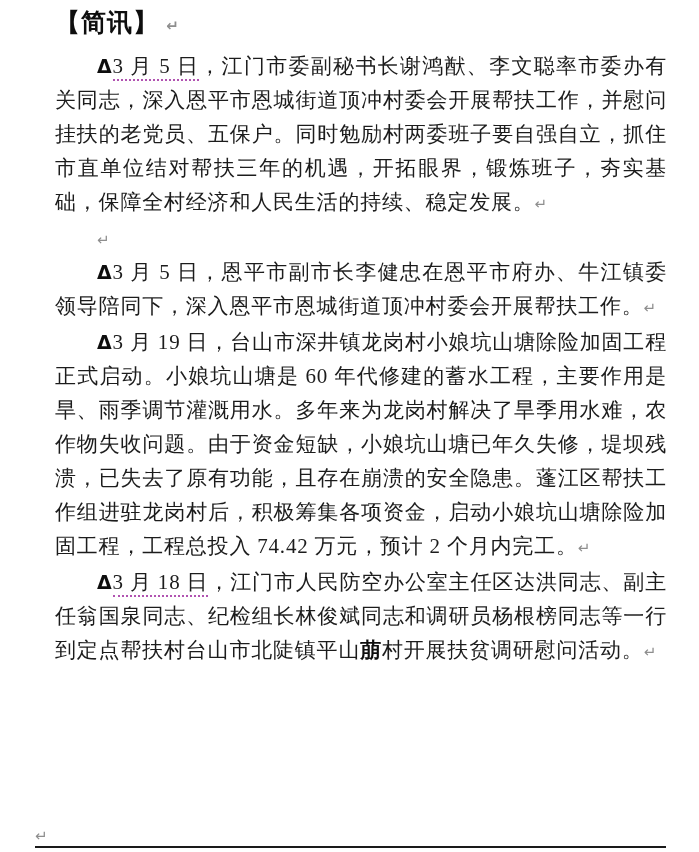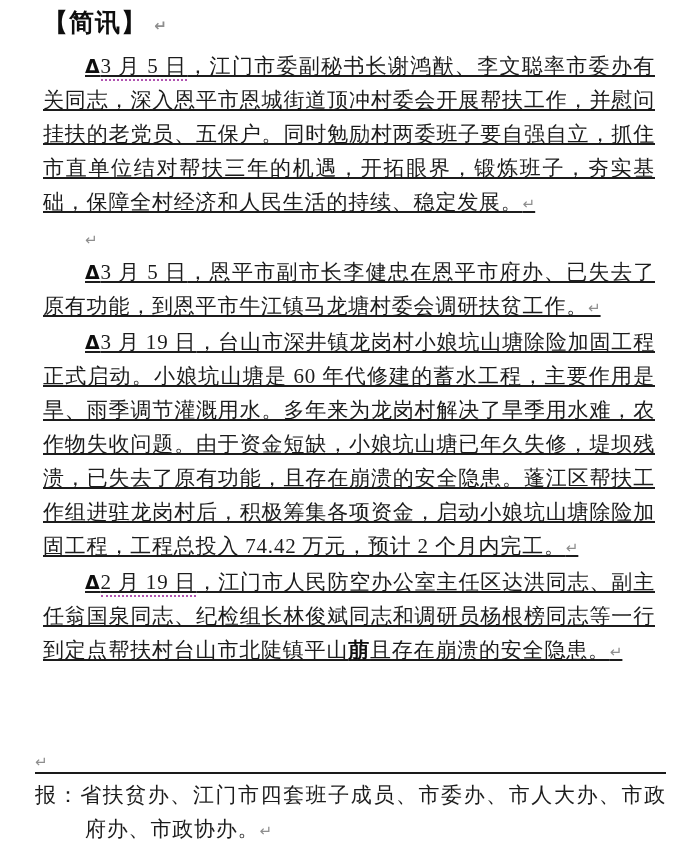--- a/index.html
+++ b/index.html
@@ -11,40 +11,39 @@
   .page {
     position: relative;
     width: 699px;
     height: 852px;
     background: #ffffff;
     overflow: hidden;
   }
   .content {
     position: absolute;
     top: 4px;
-    left: 43px;
+    left: 55px;
     width: 612px;
   }
   .doc-title {
     margin: 0 0 4px 0;
     font-size: 25px;
     font-weight: bold;
     color: #0e0e0e;
     line-height: 38px;
     letter-spacing: 1px;
   }
   .para {
     margin: 0;
     font-size: 21px;
     line-height: 34px;
     color: #1c1c1c;
     letter-spacing: 0.8px;
     text-align: justify;
     text-indent: 2em;
-    text-decoration: underline;
   }
   .delta {
     font-weight: bold;
     color: #0e0e0e;
     font-family: "DejaVu Sans", sans-serif;
     font-size: 19px;
   }
   .date-dotted {
     border-bottom: 2px dotted #b153b1;
     padding-bottom: 1px;
@@ -98,26 +97,25 @@
 
 <div class="page">
   <div class="content">
 
     <h1 class="doc-title"><span>【简讯】</span> <span class="pmark">↵</span></h1>
 
     <p class="para"><span class="delta">Δ</span><span class="date-dotted">3 月 5 日</span><span>，江门市委副秘书长谢鸿猷、李文聪率市委办有关同志，深入恩平市恩城街道顶冲村委会开展帮扶工作，并慰问挂扶的老党员、五保户。同时勉励村两委班子要自强自立，抓住市直单位结对帮扶三年的机遇，开拓眼界，锻炼班子，夯实基础，保障全村经济和人民生活的持续、稳定发展。</span><span class="pmark">↵</span></p>
 
     <p class="empty-line"><span class="pmark">↵</span></p>
 
-    <p class="para"><span class="delta">Δ</span><span>3 月 5 日</span><span>，恩平市副市长李健忠在恩平市府办、已失去了原有功能，到恩平市牛江镇马龙塘村委会调研扶贫工作。</span><span class="pmark">↵</span></p>
+    <p class="para"><span class="delta">Δ</span><span>3 月 5 日</span><span>，恩平市副市长李健忠在恩平市府办、牛江镇委领导陪同下，深入恩平市恩城街道顶冲村委会开展帮扶工作。</span><span class="pmark">↵</span></p>
 
     <p class="para"><span class="delta">Δ</span><span>3 月 19 日</span><span>，台山市深井镇龙岗村小娘坑山塘除险加固工程正式启动。小娘坑山塘是 60 年代修建的蓄水工程，主要作用是旱、雨季调节灌溉用水。多年来为龙岗村解决了旱季用水难，农作物失收问题。由于资金短缺，小娘坑山塘已年久失修，堤坝残溃，已失去了原有功能，且存在崩溃的安全隐患。蓬江区帮扶工作组进驻龙岗村后，积极筹集各项资金，启动小娘坑山塘除险加固工程，工程总投入 74.42 万元，预计 2 个月内完工。</span><span class="pmark">↵</span></p>
 
-    <p class="para"><span class="delta">Δ</span><span class="date-dotted">2 月 19 日</span><span>，江门市人民防空办公室主任区达洪同志、副主任翁国泉同志、纪检组长林俊斌同志和调研员杨根榜同志等一行到定点帮扶村台山市北陡镇平山</span><span class="hl-bold">萠</span><span>且存在崩溃的安全隐患。</span><span class="pmark">↵</span></p>
+    <p class="para"><span class="delta">Δ</span><span class="date-dotted">3 月 18 日</span><span>，江门市人民防空办公室主任区达洪同志、副主任翁国泉同志、纪检组长林俊斌同志和调研员杨根榜同志等一行到定点帮扶村台山市北陡镇平山</span><span class="hl-bold">萠</span><span>村开展扶贫调研慰问活动。</span><span class="pmark">↵</span></p>
 
   </div>
 
   <div class="footer">
     <div class="footer-mark-row"><span class="pmark">↵</span></div>
     <hr class="footer-rule">
-    <p class="footer-text"><span>报：</span><span>省扶贫办、江门市四套班子成员、市委办、市人大办、市政府办、市政协办。</span><span class="pmark">↵</span></p>
   </div>
 </div>
 
 </body></html>

